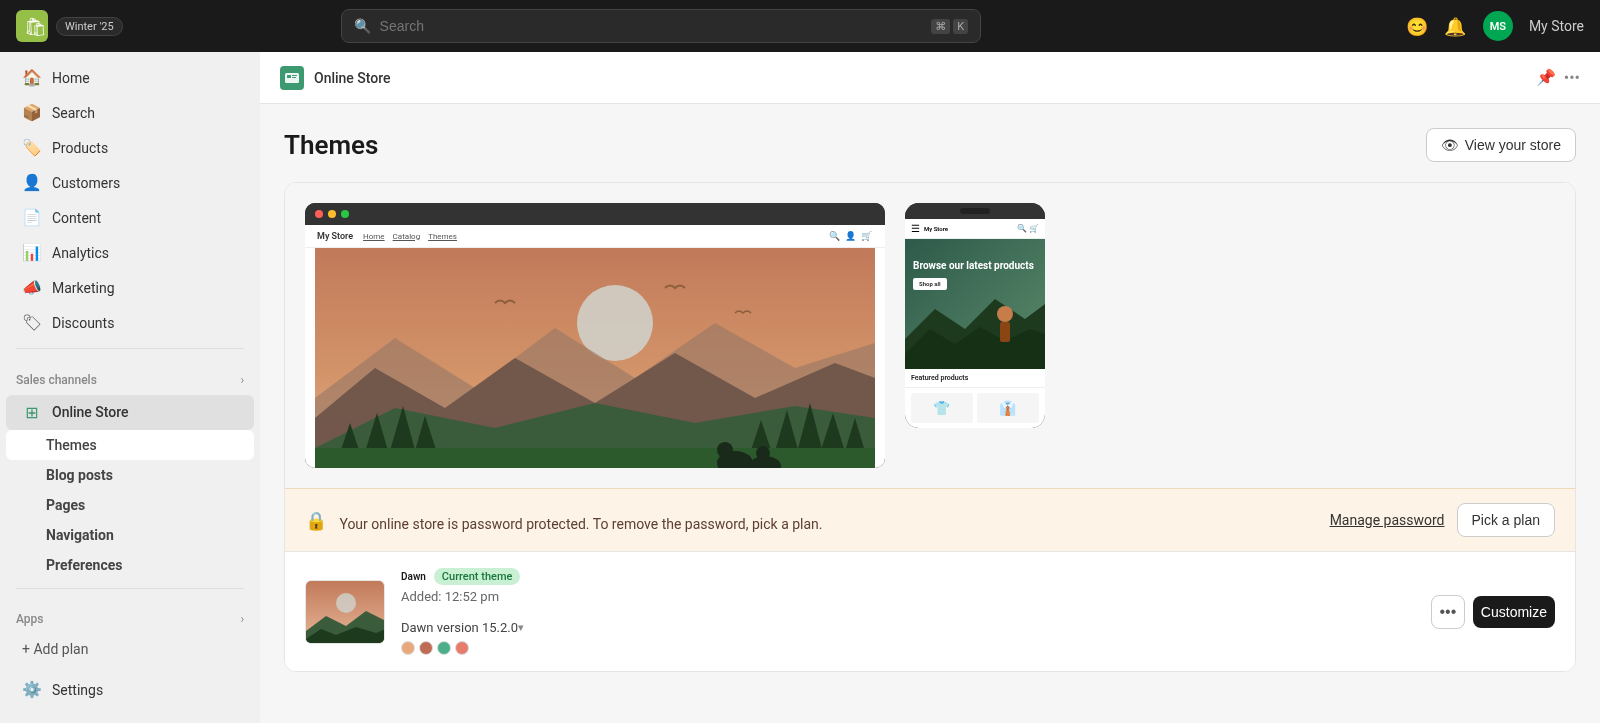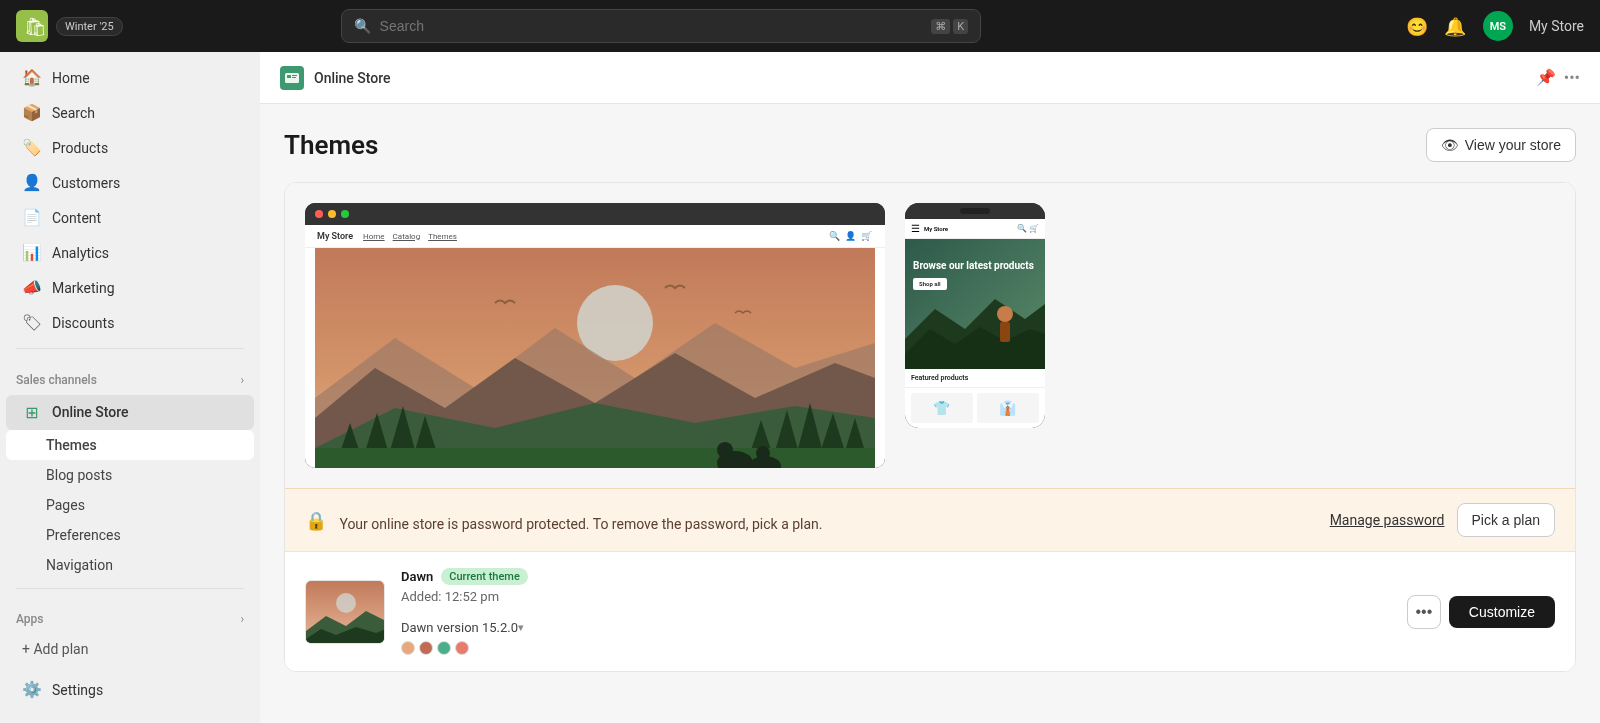--- a/index.html
+++ b/index.html
@@ -144,20 +144,21 @@
 
     .sidebar-sub-item {
       display: flex;
       align-items: center;
       padding: 7px 16px 7px 40px;
       color: #444;
       font-size: 14px;
       cursor: pointer;
       border-radius: 6px;
       margin: 0 6px;
+      font-weight: bold;
     }
     .sidebar-sub-item.active { background: white; font-weight: 500; }
 
     .sidebar-divider { height: 1px; background: #ddd; margin: 8px 16px; }
 
     .add-apps-item {
       display: flex;
       align-items: center;
       gap: 8px;
       padding: 7px 16px;
@@ -437,21 +438,21 @@
       flex-shrink: 0;
       border: 1px solid #e5e5e5;
     }
     .theme-info { flex: 1; }
     .theme-name-row {
       display: flex;
       align-items: center;
       gap: 8px;
       margin-bottom: 4px;
     }
-    .theme-name { font-size: 13px; font-weight: 600; color: #1a1a1a; }
+    .theme-name { font-size: 10px; font-weight: 600; color: #1a1a1a; }
     .current-badge {
       background: #c9f0d2;
       color: #1a7840;
       font-size: 11px;
       font-weight: 500;
       padding: 2px 8px;
       border-radius: 10px;
     }
     .theme-meta { font-size: 13px; color: #666; margin-bottom: 16px; }
     .theme-version-row {
@@ -489,21 +490,21 @@
       justify-content: center;
       cursor: pointer;
       font-size: 16px;
       color: #555;
     }
     .customize-btn {
       background: #1a1a1a;
       color: white;
       border: none;
       border-radius: 8px;
-      padding: 8px 20px;
+      padding: 8px 8px;
       font-size: 14px;
       font-weight: 500;
       cursor: pointer;
     }
 
     
     svg.dawn-scene {
       width: 100%;
       height: 100%;
     }
@@ -590,24 +591,24 @@
     <div class="sidebar-sub-item active">
       <span>Themes</span>
     </div>
     <div class="sidebar-sub-item">
       <span>Blog posts</span>
     </div>
     <div class="sidebar-sub-item">
       <span>Pages</span>
     </div>
     <div class="sidebar-sub-item">
+      <span>Navigation</span>
+    </div>
+    <div class="sidebar-sub-item">
       <span>Preferences</span>
-    </div>
-    <div class="sidebar-sub-item">
-      <span>Navigation</span>
     </div>
 
     <div class="sidebar-divider"></div>
 
     <div class="sidebar-section-header">
       <span>Apps</span>
       <span class="chevron">›</span>
     </div>
     <div class="add-apps-item">
       <span>+ Add plan</span>

